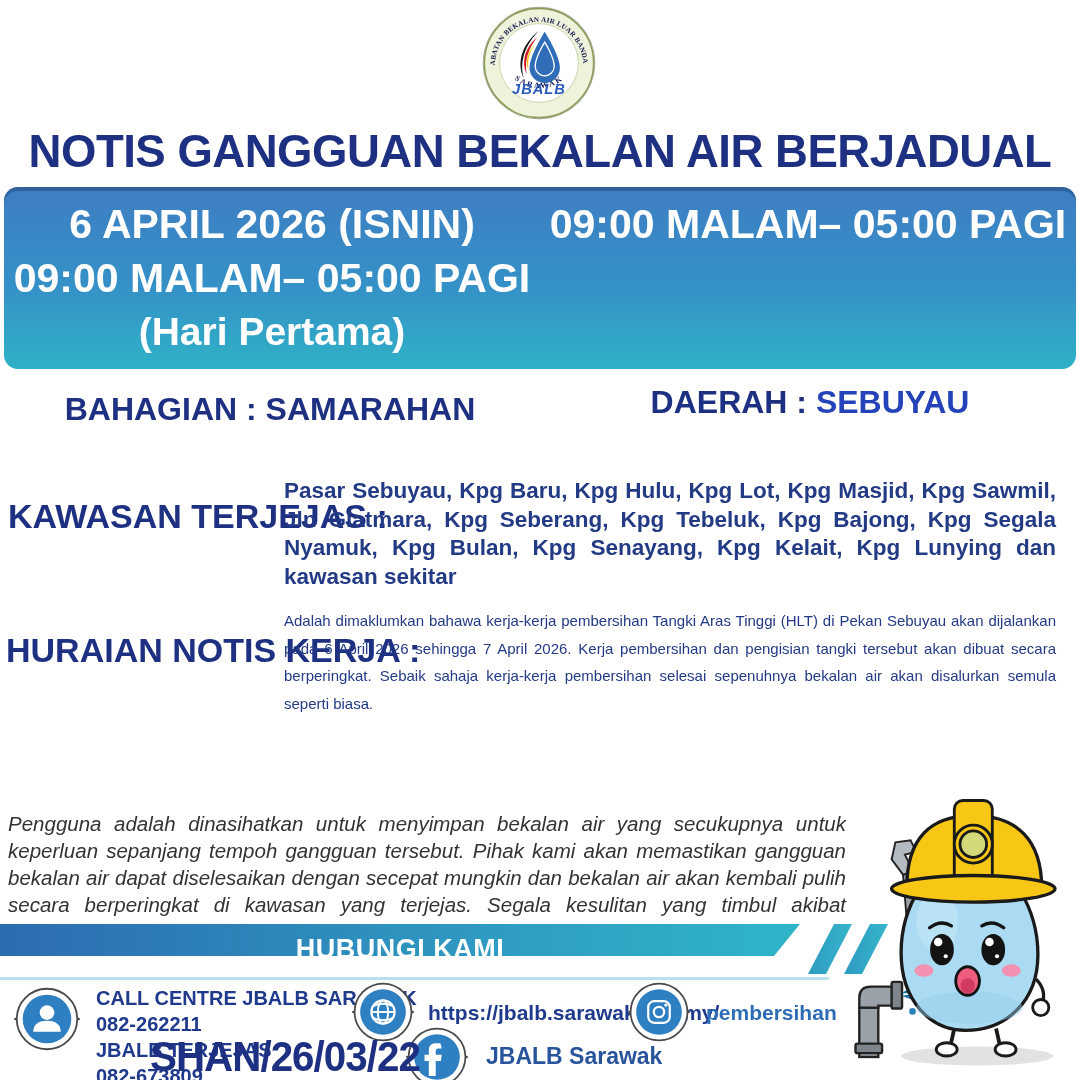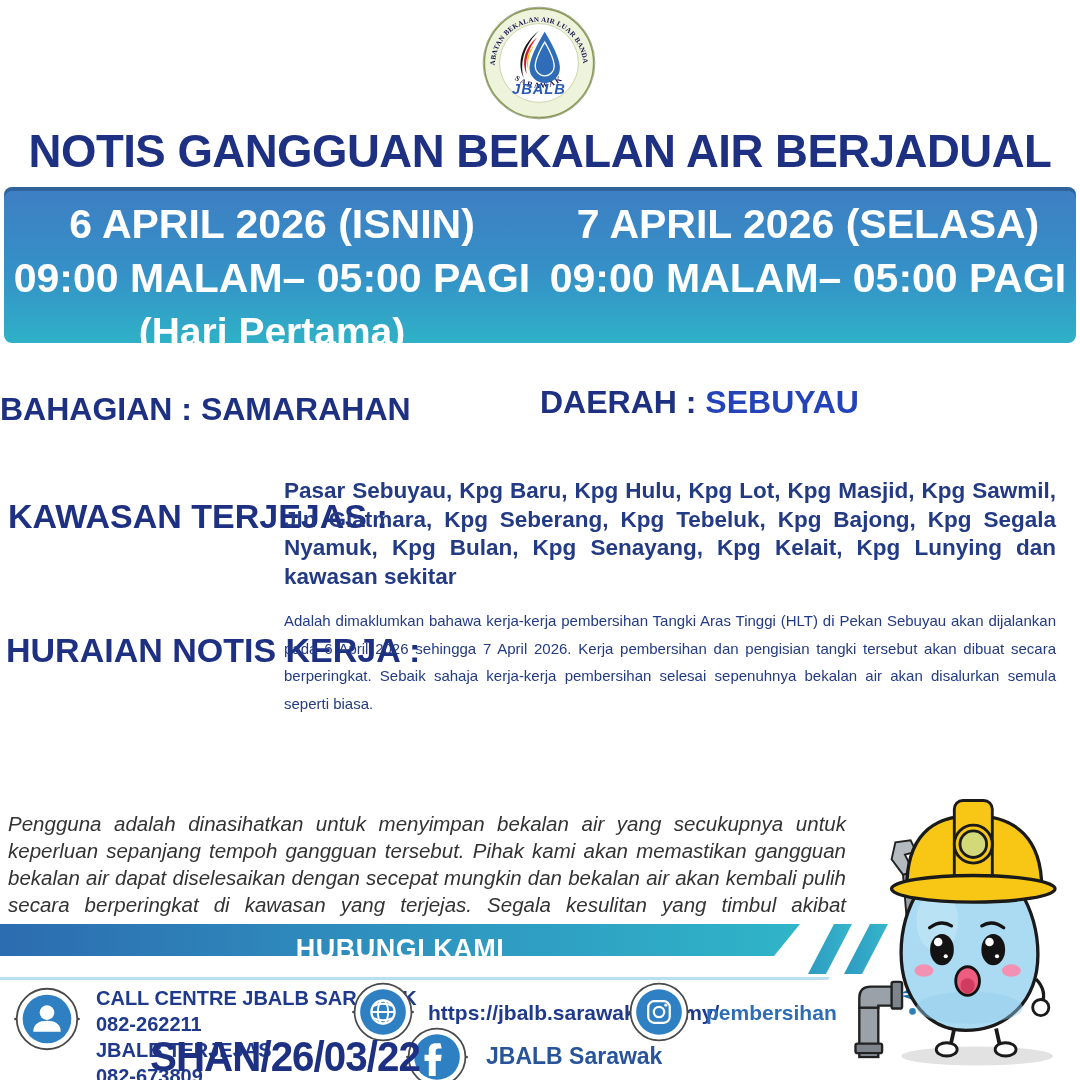--- a/index.html
+++ b/index.html
@@ -11,36 +11,36 @@
 
   
   .title{
     top:124px;left:0;width:1080px;text-align:center;
     font-size:46px;font-weight:800;color:#1e3082;letter-spacing:-.5px;
     transform:scaleX(.99);white-space:nowrap;
   }
 
   
   .band{
-    top:187px;left:4px;width:1072px;height:156px;border-radius:8px;
+    top:187px;left:4px;width:1072px;height:182px;border-radius:14px;
     background:linear-gradient(180deg,#3e7ec3 0%,#3591c7 55%,#2fb1c7 100%);
     box-shadow:inset 0 4px 0 rgba(25,60,100,.40);
   }
   .day{
     position:absolute;top:10px;width:536px;text-align:center;color:#fff;
     font-weight:700;line-height:54px;
   }
   .day .d1{font-size:41px;}
   .day .d2{font-size:41px;white-space:nowrap;}
   .day .d3{font-size:39px;}
   .day-left{left:0;}
   .day-right{left:536px;}
 
   
-  .loc{font-size:32px;font-weight:800;color:#1e3082;width:540px;}
+  .loc{font-size:32px;font-weight:800;color:#1e3082;text-align:center;width:540px;}
   .loc .val-alt{color:#2443b8;}
 
   
   .sec-label{font-size:34px;font-weight:800;color:#1e3082;white-space:nowrap;}
   .sec-body{
     width:772px;color:#233a85;text-align:justify;
   }
   .kawasan-body{font-size:22.5px;font-weight:700;line-height:28.5px;}
   .huraian-body{font-size:15px;font-weight:400;line-height:27.5px;}
 
@@ -111,21 +111,20 @@
 
   <div class="abs title">NOTIS GANGGUAN BEKALAN AIR BERJADUAL</div>
 
   <div class="abs band">
     <div class="day day-left">
       <div class="d1">6 APRIL 2026 (ISNIN)</div>
       <div class="d2">09:00 MALAM– 05:00 PAGI</div>
       <div class="d3">(Hari Pertama)</div>
     </div>
     <div class="day day-right">
-      <div class="d1">7 APRIL 2026 (SELASA)</div>
       <div class="d2">09:00 MALAM– 05:00 PAGI</div>
     </div>
   </div>
 
   <div class="abs loc" style="left:0;top:391px;">
     <span>BAHAGIAN :</span>
     <span>SAMARAHAN</span>
   </div>
   <div class="abs loc" style="left:540px;top:384px;">
     <span>DAERAH :</span>

